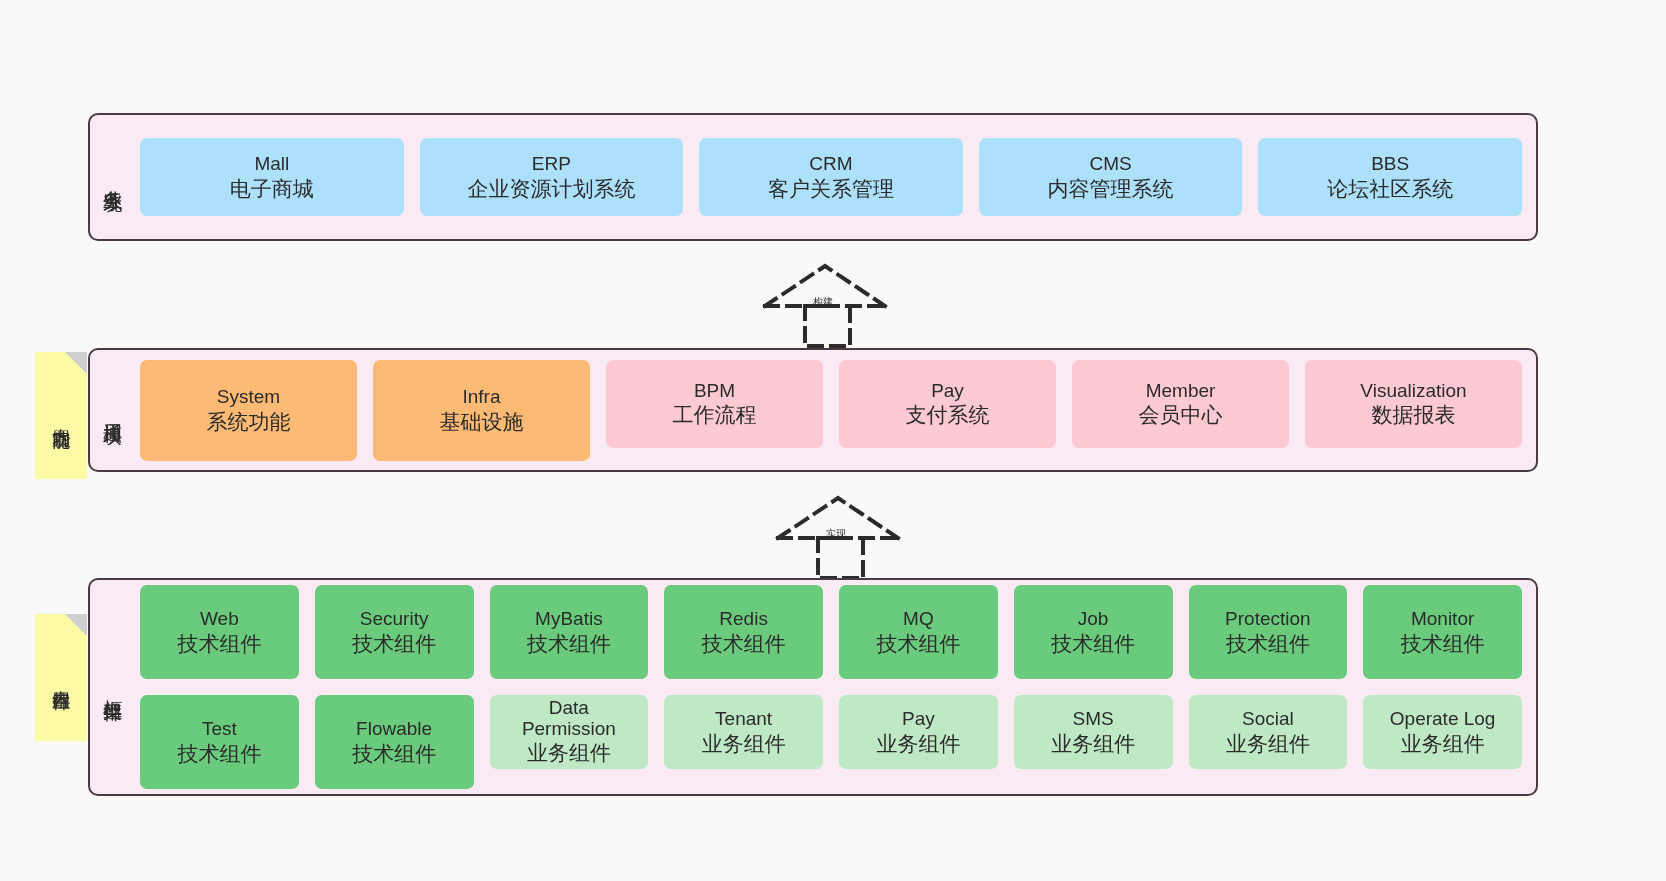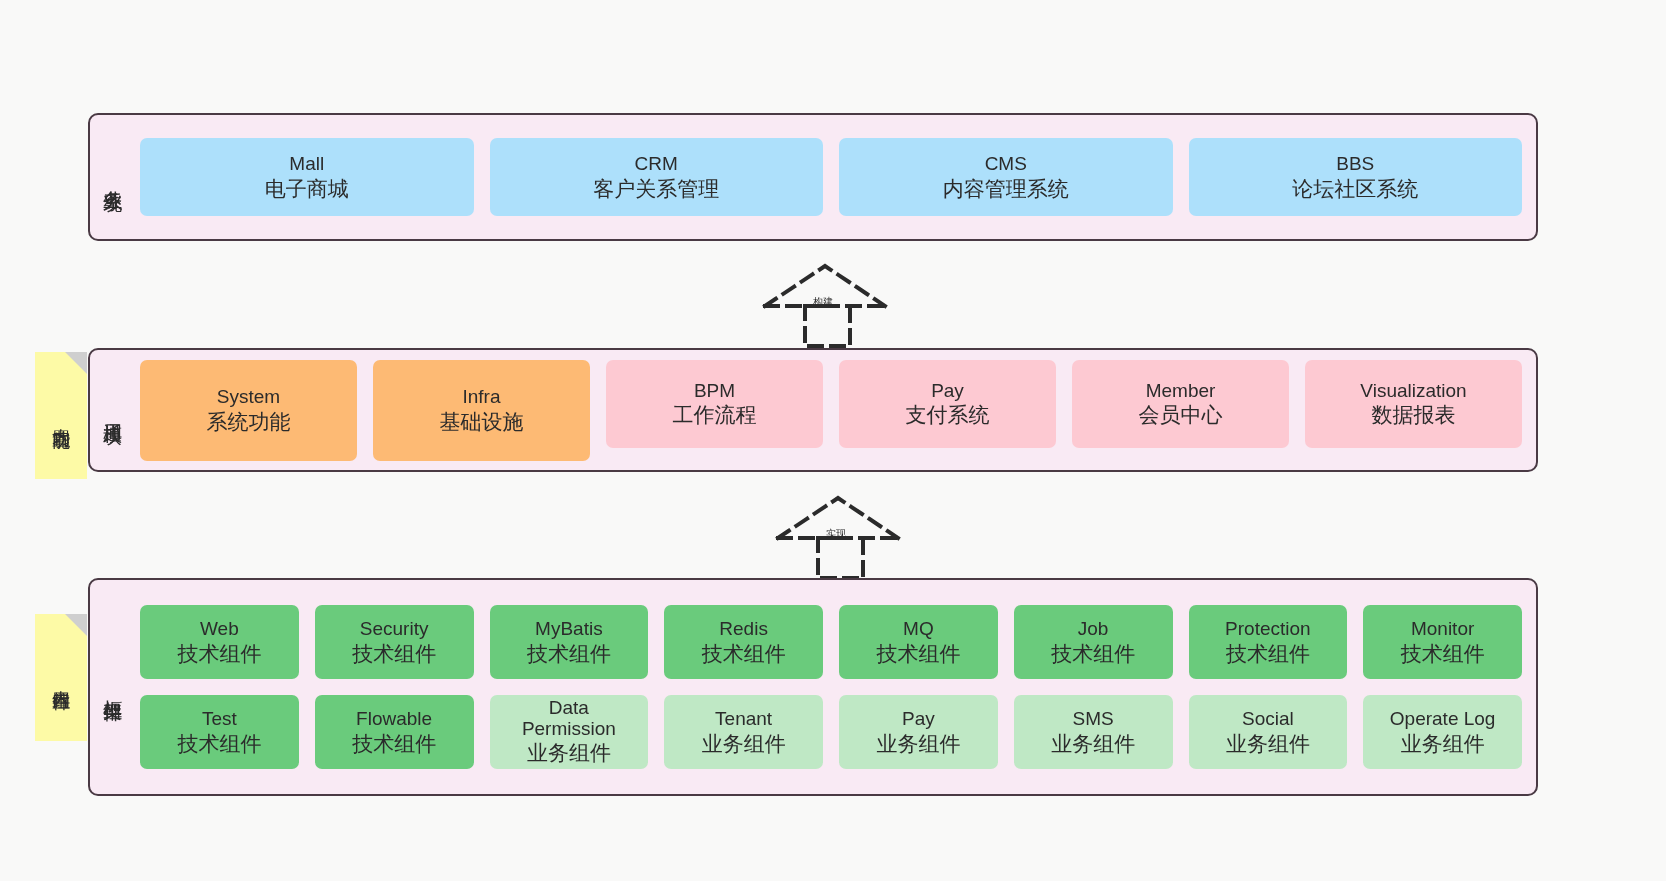--- a/index.html
+++ b/index.html
@@ -66,21 +66,21 @@
     text-align: center;
     line-height: 1.25;
     padding: 6px 4px;
     user-select: none;
   }
   .box .t1 { font-size: 19px; }
   .box .t2 { font-size: 21px; }
   .box.blue   { background: #ade0fb; height: 78px; }
   .box.red    { background: #fdba74; height: 101px; }
   .box.pink   { background: #fdc9d2; height: 88px; }
-  .box.green  { background: #6acb7c; height: 74px; }
+  .box.green  { background: #6acb7c; height: 94px; }
   .box.lgreen { background: #bfe8c5; height: 74px; }
 
   
   .note {
     position: absolute;
     background: #fdfaa6;
     display: flex;
     align-items: center;
     justify-content: center;
     font-size: 18px;
@@ -116,20 +116,24 @@
 
 <div class="canvas">
 
   <div class="layer" style="left:88px; top:113px; width:1450px; height:128px;">
     <div class="layer-title">业务系统</div>
     <div class="layer-body">
       <div class="row">
         <div class="box blue">
           <span class="t1">Mall</span>
           <span class="t2">电子商城</span>
+        </div>
+        <div class="box blue">
+          <span class="t1">ERP</span>
+          <span class="t2">企业资源计划系统</span>
         </div>
         <div class="box blue">
           <span class="t1">CRM</span>
           <span class="t2">客户关系管理</span>
         </div>
         <div class="box blue">
           <span class="t1">CMS</span>
           <span class="t2">内容管理系统</span>
         </div>
         <div class="box blue">

